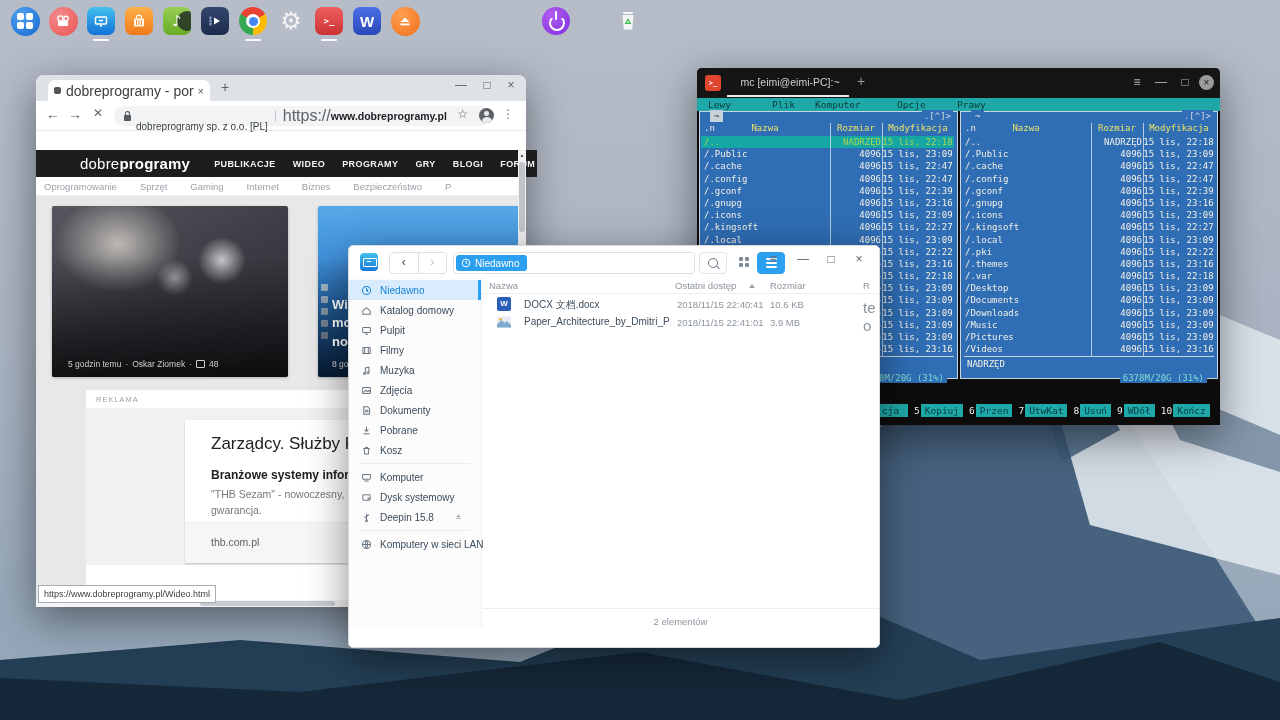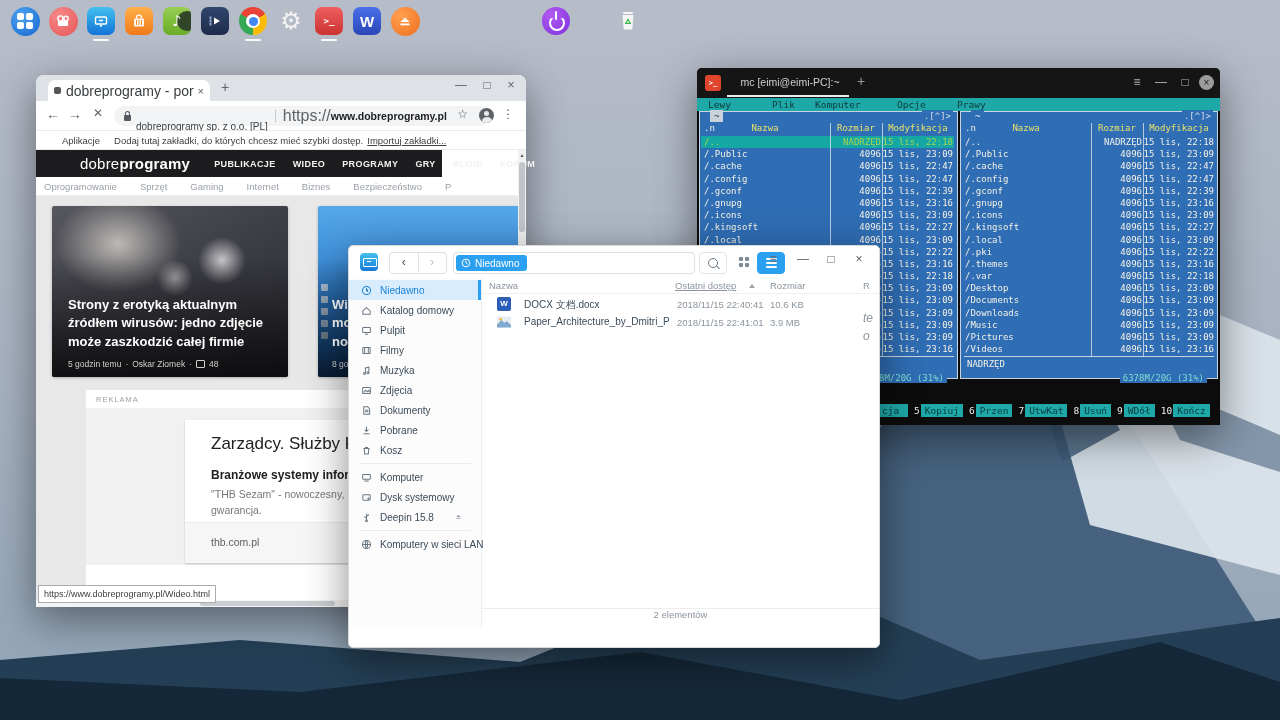--- a/index.html
+++ b/index.html
@@ -35,21 +35,21 @@
   .b-avatar::before{content:"";position:absolute;left:5px;top:3px;width:5px;height:5px;border-radius:50%;background:#e8eaed;}
   .b-avatar::after{content:"";position:absolute;left:2.5px;top:9px;width:10px;height:8px;border-radius:50%;background:#e8eaed;}
   .b-dots{position:absolute;right:12px;top:6px;font-size:12px;color:#5f6368;}
   .b-bookmarks{position:absolute;left:0;top:56px;width:100%;height:19px;background:#fff;border-bottom:1px solid #e8eaed;
                display:flex;align-items:center;box-sizing:border-box;padding-left:12px;}
   .b-appsgrid{width:9px;height:9px;display:grid;grid-template-columns:repeat(3,3px);grid-template-rows:repeat(3,3px);margin-right:5px;flex:none;}
   .b-bm-label{font-size:9.5px;color:#3c4043;margin-right:14px;}
   .b-bm-hint{font-size:9.5px;color:#3c4043;white-space:nowrap;}
   .b-bm-link{font-size:9.5px;color:#3c4043;text-decoration:underline;margin-left:4px;white-space:nowrap;}
   
-  .s-header{position:absolute;left:0;top:75px;width:406px;height:27px;background:#1d1d1f;display:flex;align-items:center;}
+  .s-header{position:absolute;left:0;top:75px;width:501px;height:27px;background:#1d1d1f;display:flex;align-items:center;}
   .s-logo{margin-left:44px;font-size:15px;color:#fff;letter-spacing:.2px;white-space:nowrap;}
   .s-logo .lg1{font-weight:300;} .s-logo .lg2{font-weight:800;}
   .s-nav{display:flex;gap:17px;margin-left:24px;}
   .s-nav span{font-size:9px;font-weight:bold;color:#f2f2f2;letter-spacing:.4px;white-space:nowrap;}
   .s-subnav{position:absolute;left:0;top:102px;width:482px;height:19px;background:#fff;display:flex;align-items:center;gap:23px;padding-left:8px;border-bottom:1px solid #eee;box-sizing:border-box;}
   .s-subnav span{font-size:9.5px;color:#9aa0a6;white-space:nowrap;}
   .s-content{position:absolute;left:0;top:121px;width:482px;height:411px;background:#e8e8e9;overflow:hidden;}
   .card{position:absolute;border-radius:2px;overflow:hidden;box-shadow:0 1px 3px rgba(0,0,0,.25);}
   #card1{left:16px;top:10px;width:236px;height:171px;
     background:radial-gradient(90px 70px at 28% 22%, rgba(228,222,214,.75), rgba(228,222,214,0) 70%),
@@ -119,25 +119,25 @@
   .fm-side-sep{height:1px;background:#ececec;margin:3px 10px;}
   .fm-eject{position:absolute;right:10px;top:5px;}
   .fm-main{position:absolute;left:133px;top:32px;width:397px;height:349px;}
   .fm-cols{position:absolute;left:0;top:0;width:100%;height:15px;border-bottom:1px solid #f0f0f0;}
   .fm-cols span{position:absolute;font-size:9.5px;color:#8b949e;white-space:nowrap;}
   .fm-caret{position:absolute;left:267px;top:6px;width:0;height:0;border-left:3.5px solid transparent;border-right:3.5px solid transparent;border-bottom:4px solid #98a2ac;}
   .fm-row{position:absolute;left:0;width:100%;height:18px;}
   .fm-row .fname{position:absolute;left:42px;top:3px;font-size:10px;color:#3b4b5a;white-space:nowrap;max-width:145px;overflow:hidden;}
   .fm-row .fdate{position:absolute;left:195px;top:4px;font-size:9.5px;color:#8b949e;white-space:nowrap;}
   .fm-row .fsize{position:absolute;left:288px;top:4px;font-size:9.5px;color:#8b949e;white-space:nowrap;}
-  .fm-row .ftype{position:absolute;left:381px;top:16px;font-size:12px;color:#8b949e;white-space:nowrap;font-style:italic;}
+  .fm-row .ftype{position:absolute;left:381px;top:4px;font-size:15px;color:#8b949e;white-space:nowrap;}
   .fm-ic{position:absolute;left:15px;top:2px;width:14px;height:14px;}
   .fm-ic.word{background:#2b5fb8;border-radius:2px;color:#fff;font-size:8px;font-weight:bold;text-align:center;line-height:14px;}
   .fm-status{position:absolute;left:0;bottom:0;width:100%;height:19px;border-top:1px solid #ededed;
-             display:flex;align-items:flex-start;justify-content:center;box-sizing:border-box;}
+             display:flex;align-items:flex-end;justify-content:center;box-sizing:border-box;}
   .fm-status span{font-size:9.5px;color:#8b949e;}
   
   #mc{left:697px;top:68px;width:523px;height:357px;z-index:2;background:#0c0c0c;border-radius:5px 5px 0 0;
       font-family:"DejaVu Sans Mono", monospace;}
   .mc-titlebar{position:absolute;left:0;top:0;width:100%;height:30px;background:#151515;border-radius:5px 5px 0 0;}
   .mc-appicon{position:absolute;left:8px;top:7px;width:16px;height:16px;border-radius:3px;background:#e0452e;
               color:#fff;font-size:7px;line-height:16px;text-align:center;font-weight:bold;}
   .mc-tabtitle{position:absolute;left:38px;top:8px;width:110px;text-align:center;font-size:10.5px;color:#cfcfcf;
                font-family:"Liberation Sans",sans-serif;white-space:nowrap;}
   .mc-tabline{position:absolute;left:30px;top:27px;width:122px;height:2px;background:#ededed;}
@@ -155,21 +155,21 @@
   .mcp-head{position:absolute;left:0;top:11px;width:100%;height:12px;}
   .mcp-head .h-sort{position:absolute;left:4px;font-size:9px;color:#f2efe4;}
   .mcp-head .h-name{position:absolute;left:0;width:130px;text-align:center;font-size:9px;color:#e9e36a;}
   .mcp-head .h-size{position:absolute;left:130px;width:52px;text-align:center;font-size:9px;color:#e9e36a;}
   .mcp-head .h-date{position:absolute;left:182px;width:72px;text-align:center;font-size:9px;color:#e9e36a;}
   .mcp-rows{position:absolute;left:1px;top:24px;width:253px;}
   .mcp-row{height:12.2px;position:relative;}
   .mcp-row span{position:absolute;top:0;font-size:9px;line-height:12px;color:#f4f1e6;white-space:nowrap;}
   .mcp-row .c-name{left:3px;}
   .mcp-row .c-size{left:128px;width:52px;text-align:right;}
-  .mcp-row .c-date{left:181px;width:71px;text-align:right;}
+  .mcp-row .c-date{left:181px;width:71px;text-align:center;}
   .mcp-row.selected{background:#14a7a3;}
   .mcp-row.selected span{color:#a8d44f;}
   .mcp-vsep{position:absolute;top:11px;width:1px;height:233px;background:rgba(206,217,229,.85);}
   .mcp-statussep{position:absolute;left:3px;right:3px;top:244px;height:1px;background:#c8d4e0;}
   .mcp-status{position:absolute;left:6px;top:247px;font-size:9px;color:#f4f1e6;}
   .mcp-free{position:absolute;right:10px;bottom:-5px;font-size:9px;color:#7fdcd4;background:#2f6db4;padding:0 3px;line-height:10px;}
   .mc-hint{position:absolute;left:0;top:313px;width:100%;height:13px;}
   .mc-hint span{position:absolute;left:186px;font-size:9.5px;color:#d8d8d8;white-space:nowrap;}
   .mc-fkeys{position:absolute;left:181px;top:336px;height:13px;display:flex;gap:6px;}
   .mc-fkey{display:flex;align-items:center;}
@@ -236,26 +236,20 @@
       <span class="b-lock"></span>
       <span class="b-sec">dobreprogramy sp. z o.o. [PL]</span>
       <span class="b-urlsep"></span>
       <span class="b-scheme">https://</span>
       <span class="b-host">www.dobreprogramy.pl</span>
     </div>
     <span class="b-star">☆</span>
     <span class="b-avatar"></span>
     <span class="b-dots">⋮</span>
   </div>
-  <div class="b-bookmarks">
-    <span class="b-appsgrid"></span>
-    <span class="b-bm-label">Aplikacje</span>
-    <span class="b-bm-hint">Dodaj tutaj zakładki, do których chcesz mieć szybki dostęp.</span>
-    <span class="b-bm-link">Importuj zakładki...</span>
-  </div>
   <div class="s-header">
     <span class="s-logo"><span class="lg1">dobre</span><span class="lg2">programy</span></span>
     <span class="s-nav" id="site-nav">
         <span>PUBLIKACJE</span>
         <span>WIDEO</span>
         <span>PROGRAMY</span>
         <span>GRY</span>
         <span>BLOGI</span>
         <span>FORUM</span>
       </span>
@@ -265,21 +259,20 @@
       <span>Sprzęt</span>
       <span>Gaming</span>
       <span>Internet</span>
       <span>Biznes</span>
       <span>Bezpieczeństwo</span>
       <span>P</span>
     </div>
   <div class="s-content">
     <div class="card" id="card1">
       <div class="shade"></div>
-      <div class="card-title">Strony z erotyką aktualnym źródłem wirusów: jedno zdjęcie może zaszkodzić całej firmie</div>
       <div class="card-meta">
         <span>5 godzin temu</span>
           <span>·</span>
         <span>Oskar Ziomek</span>
           <span>·</span>
         <span class="cm-bubble"></span>
         <span>48</span>
       </div>
     </div>
     <div class="card" id="card2">
@@ -725,21 +718,21 @@
         <svg width="11" height="11" viewBox="0 0 12 12">
           <circle cx="6" cy="6" r="4.4" fill="none" stroke="#6b7884" stroke-width="1.1"></circle>
           <path d="M1.6 6h8.8M6 1.6c1.6 1.6 1.6 7.2 0 8.8M6 1.6c-1.6 1.6-1.6 7.2 0 8.8" fill="none" stroke="#6b7884" stroke-width="1.1"></path>
         </svg>
         <span>Komputery w sieci LAN</span>
       </div>
     </div>
   <div class="fm-main">
     <div class="fm-cols">
       <span style="left:7px;top:2px;">Nazwa</span>
-      <span style="left:193px;top:2px;text-decoration:underline;">Ostatni dostęp</span>
+      <span style="left:193px;top:2px;">Ostatni dostęp</span>
       <span class="fm-caret"></span>
       <span style="left:288px;top:2px;">Rozmiar</span>
       <span style="left:381px;top:2px;">R</span>
     </div>
     <div id="fm-rows">
         <div class="fm-row" style="top: 17px;">
           <div class="fm-ic word">W</div>
           <span class="fname">DOCX 文档.docx</span>
           <span class="fdate">2018/11/15 22:40:41</span>
           <span class="fsize">10.6 KB</span>

